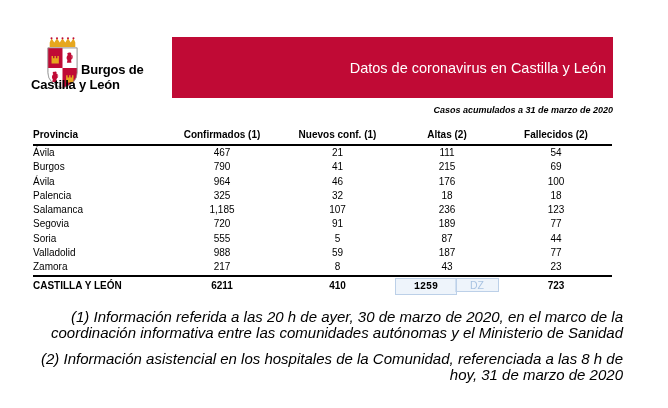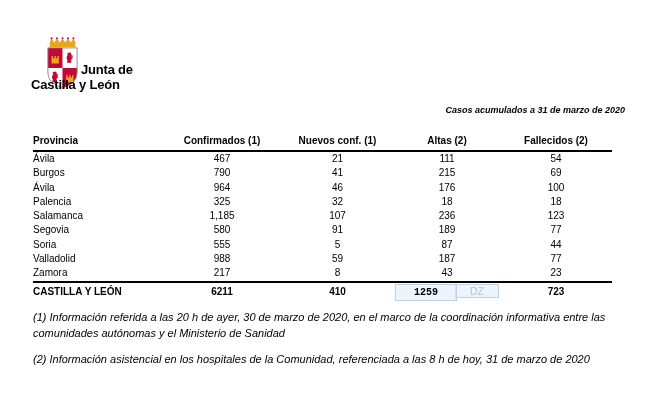--- a/index.html
+++ b/index.html
@@ -21,26 +21,26 @@
     position:absolute; left:172px; top:37px; width:441px; height:61px;
     background:var(--accent,#C00A35);
     display:flex; align-items:center; justify-content:flex-end;
     box-sizing:border-box; padding-right:7px;
   }
   .banner-title { color:#ffffff; font-size:14.5px; white-space:nowrap; }
 
   
   .subtitle {
     position:absolute; top:105px; left:0; width:613px;
-    text-align:right; font-size:9px; font-style:italic; font-weight:bold;padding-left:12px;
+    text-align:right; font-size:9px; font-style:italic; font-weight:bold;
   }
 
   
   table.cases {
-    position:absolute; left:33px; top:135px; width:579px;
+    position:absolute; left:33px; top:129px; width:579px;
     border-collapse:collapse; font-size:10px; table-layout:fixed;
   }
   table.cases th {
     font-weight:bold; text-align:center; vertical-align:bottom;
     padding:0 0 3px 0; border-bottom:2.5px solid #000; line-height:12px;
   }
   table.cases th.c-prov, table.cases td.c-prov { text-align:left; }
   table.cases td { height:14.3px; line-height:14.3px; padding:0; text-align:center; }
   table.cases tr.total-row td {
     border-top:2.5px solid #000; font-weight:bold; height:15px; line-height:15px; padding-top:1px;
@@ -53,21 +53,21 @@
     outline:1px solid #bcd0e8;
     font-family:Liberation Mono, monospace;
   }
   .wm-text {
     font-weight:normal; color:var(--wm,#a9c3e2); font-size:10.5px;
     background:rgba(224,235,247,0.55); outline:1px solid #bcd0e8; padding:0 14px;
   }
 
   
   .footnotes { position:absolute; left:33px; top:309px; width:590px;
-    font-size:11px; font-style:italic; line-height:16px; }
+    font-size:15px; font-style:italic; line-height:16px;text-align:right; }
   .footnotes p { margin:0; }
   .footnotes p + p { margin-top:10px; }
 </style>
 </head>
 <body>
 
 <div class="page">
 
   <div class="logo">
     <svg width="33" height="53" viewBox="0 0 36 58" aria-hidden="true">
@@ -88,24 +88,27 @@
       <path d="M2,13 H18 V35 H2 Z" style="fill:var(--accent,#C00A35)"></path>
       <path d="M18,35 H34 V40 Q34,52 18,57 Z" style="fill:var(--accent,#C00A35)"></path>
 
       <use href="#castle" style="fill:var(--gold,#E6A71F)"></use>
       <use href="#castle" transform="translate(16,21)" style="fill:var(--gold,#E6A71F)"></use>
 
       <use href="#lion" style="fill:var(--accent,#C00A35)"></use>
       <use href="#lion" transform="translate(-16,21)" style="fill:var(--accent,#C00A35)"></use>
       <path d="M2,13 H34 V40 Q34,52 18,57 Q2,52 2,40 Z" fill="none" stroke="#999999" stroke-width="0.8"></path>
     </svg>
-    <div class="logo-line1">Junta de</div>
+    <div class="logo-line1">Burgos de</div>
     <div class="logo-line2">Castilla y León</div>
   </div>
 
+  <div class="banner">
+    <span class="banner-title">Datos de coronavirus en Castilla y León</span>
+  </div>
 
   <div class="subtitle">Casos acumulados a 31 de marzo de 2020</div>
 
   <table class="cases">
     <colgroup>
       <col style="width:130px">
         <col style="width:118px">
         <col style="width:113px">
         <col style="width:106px">
         <col style="width:112px">
@@ -150,21 +153,21 @@
         </tr>
         <tr>
           <td class="c-prov">Salamanca</td>
           <td class="c-num">1,185</td>
           <td class="c-num">107</td>
           <td class="c-num">236</td>
           <td class="c-num">123</td>
         </tr>
         <tr>
           <td class="c-prov">Segovia</td>
-          <td class="c-num">580</td>
+          <td class="c-num">720</td>
           <td class="c-num">91</td>
           <td class="c-num">189</td>
           <td class="c-num">77</td>
         </tr>
         <tr>
           <td class="c-prov">Soria</td>
           <td class="c-num">555</td>
           <td class="c-num">5</td>
           <td class="c-num">87</td>
           <td class="c-num">44</td>

